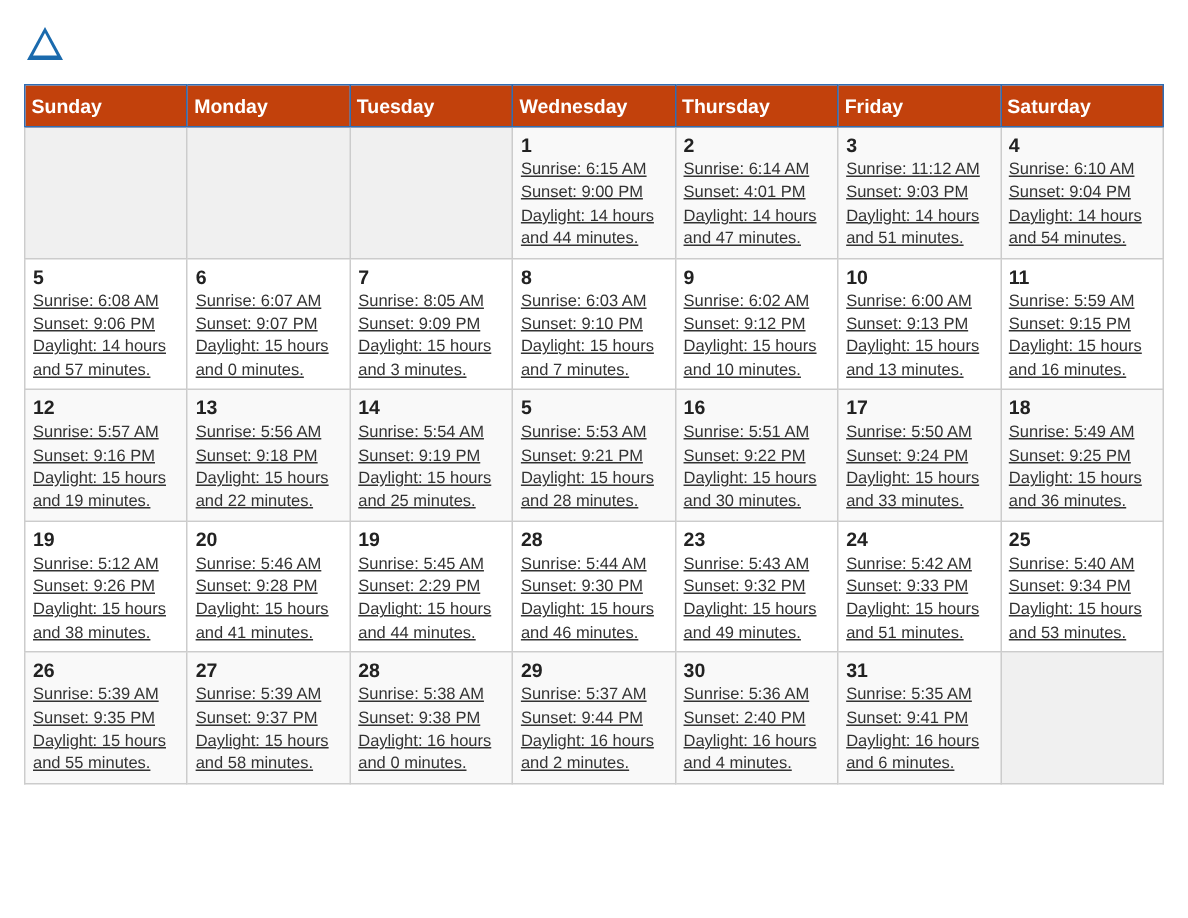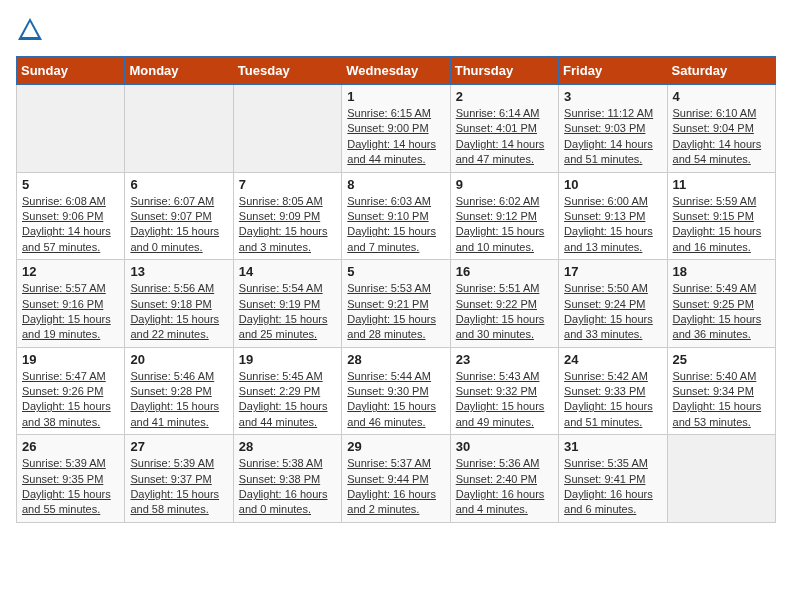--- a/index.html
+++ b/index.html
@@ -255,21 +255,21 @@
           <span class="day-number">18</span>
           <div class="day-info">Sunrise: 5:49 AM
 Sunset: 9:25 PM
 Daylight: 15 hours
 and 36 minutes.</div>
         </td>
       </tr>
       <tr>
         <td>
           <span class="day-number">19</span>
-          <div class="day-info">Sunrise: 5:47 AM
+          <div class="day-info">Sunrise: 5:12 AM
 Sunset: 9:26 PM
 Daylight: 15 hours
 and 38 minutes.</div>
         </td>
         <td>
           <span class="day-number">20</span>
           <div class="day-info">Sunrise: 5:46 AM
 Sunset: 9:28 PM
 Daylight: 15 hours
 and 41 minutes.</div>

